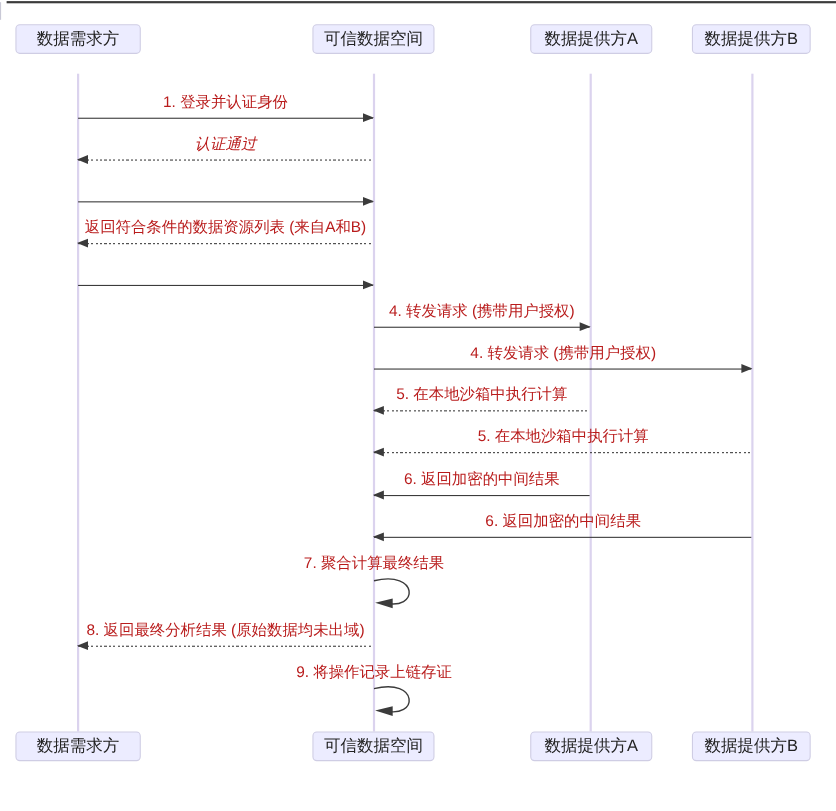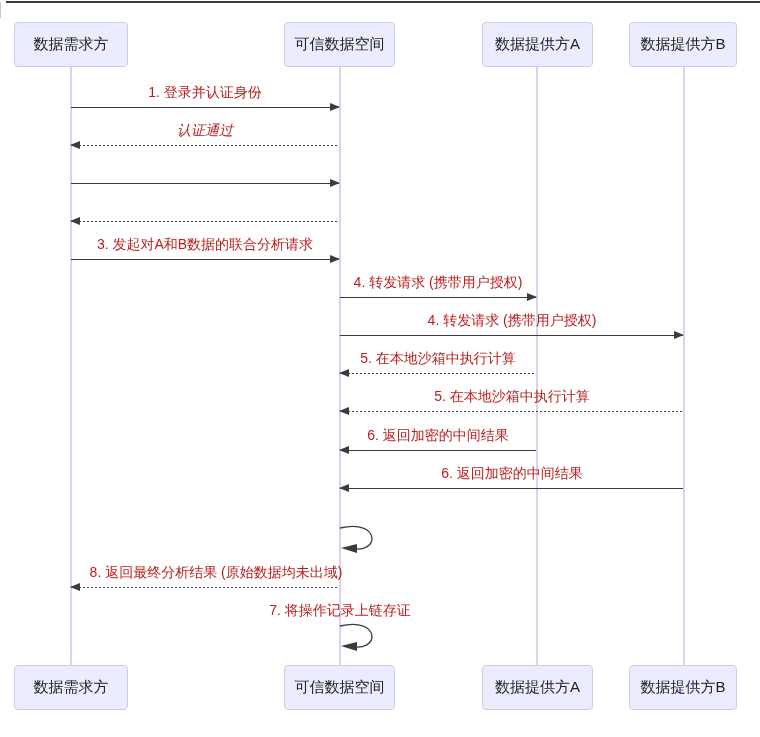--- a/index.html
+++ b/index.html
@@ -3,21 +3,21 @@
 <meta charset="utf-8">
 <style>
   html,body{margin:0;padding:0;background:#ffffff;}
   #stage{
     position:relative;width:760px;height:737px;background:#ffffff;overflow:hidden;
     font-family:"Liberation Sans","DejaVu Sans",sans-serif;
   }
   .top-edge{position:absolute;top:1px;left:6px;right:0;height:2px;background:#3c3c3c;}
   .left-stub{position:absolute;top:2px;left:0;width:1px;height:16px;background:#c9c9d6;}
   .actor{
-    position:absolute;height:45px;box-sizing:border-box;
+    position:absolute;height:27px;box-sizing:border-box;
     background:#ECECFF;border:1px solid #cfcde4;border-radius:4px;
     display:flex;align-items:center;justify-content:center;
     font-size:15px;color:#222;white-space:nowrap;
   }
   .lifeline{position:absolute;width:2px;background:#dbd3ee;top:67px;height:598px;}
   .mlabel{
     position:absolute;transform:translateX(-50%);
     font-size:14px;color:#b91c1c;white-space:nowrap;line-height:18px;
   }
   .mline{position:absolute;height:0;}
@@ -73,25 +73,25 @@
 
   <div class="mlabel" style="left:205px;top:121px;font-style:italic;">认证通过</div>
   <div class="mline dashed" style="left:71px;top:145px;width:268px;">
       <span class="ah ah-l" style="top:-4px;"></span>
     </div>
 
   <div class="mline solid" style="left:71px;top:183px;width:268px;">
       <span class="ah ah-r"></span>
     </div>
 
+  <div class="mlabel" style="left:205px;top:197px;">返回符合条件的数据资源列表 (来自A和B)</div>
   <div class="mline dashed" style="left:71px;top:221px;width:268px;">
       <span class="ah ah-l" style="top:-4px;"></span>
     </div>
 
-  <div class="mlabel" style="left:205px;top:235px;">3. 发起对A和B数据的联合分析请求</div>
   <div class="mline solid" style="left:71px;top:259px;width:268px;">
       <span class="ah ah-r"></span>
     </div>
 
   <div class="mlabel" style="left:438px;top:273px;">4. 转发请求 (携带用户授权)</div>
   <div class="mline solid" style="left:340px;top:297px;width:196px;">
       <span class="ah ah-r"></span>
     </div>
 
   <div class="mlabel" style="left:512px;top:311px;">4. 转发请求 (携带用户授权)</div>
@@ -112,28 +112,29 @@
   <div class="mlabel" style="left:438px;top:426px;">6. 返回加密的中间结果</div>
   <div class="mline solid" style="left:340px;top:450px;width:196px;">
       <span class="ah ah-l"></span>
     </div>
 
   <div class="mlabel" style="left:512px;top:464px;">6. 返回加密的中间结果</div>
   <div class="mline solid" style="left:340px;top:488px;width:343px;">
       <span class="ah ah-l"></span>
     </div>
 
+  <div class="mlabel" style="left:340px;top:502px;">7. 聚合计算最终结果</div>
   <svg class="loop-svg" style="left:339px;top:524px;" width="46" height="30" viewBox="0 0 46 30">
     <path d="M 1 4 C 42 -6, 42 32, 10 24" stroke="#3b3b3b" stroke-width="1.3" fill="none"></path>
     <polygon points="18,20 18,29 2,24" fill="#3b3b3b"></polygon>
   </svg>
 
-  <div class="mlabel" style="left:216px;top:563px;">8. 返回最终分析结果 (原始数据均未出域)</div>
+  <div class="mlabel" style="left:205px;top:563px;">8. 返回最终分析结果 (原始数据均未出域)</div>
   <div class="mline dashed" style="left:71px;top:587px;width:268px;">
       <span class="ah ah-l" style="top:-4px;"></span>
     </div>
 
-  <div class="mlabel" style="left:340px;top:601px;">7. 将操作记录上链存证</div>
+  <div class="mlabel" style="left:340px;top:601px;">9. 将操作记录上链存证</div>
   <svg class="loop-svg" style="left:339px;top:622px;" width="46" height="30" viewBox="0 0 46 30">
     <path d="M 1 4 C 42 -6, 42 32, 10 24" stroke="#3b3b3b" stroke-width="1.3" fill="none"></path>
     <polygon points="18,20 18,29 2,24" fill="#3b3b3b"></polygon>
   </svg>
 </div>
 
 </body></html>

